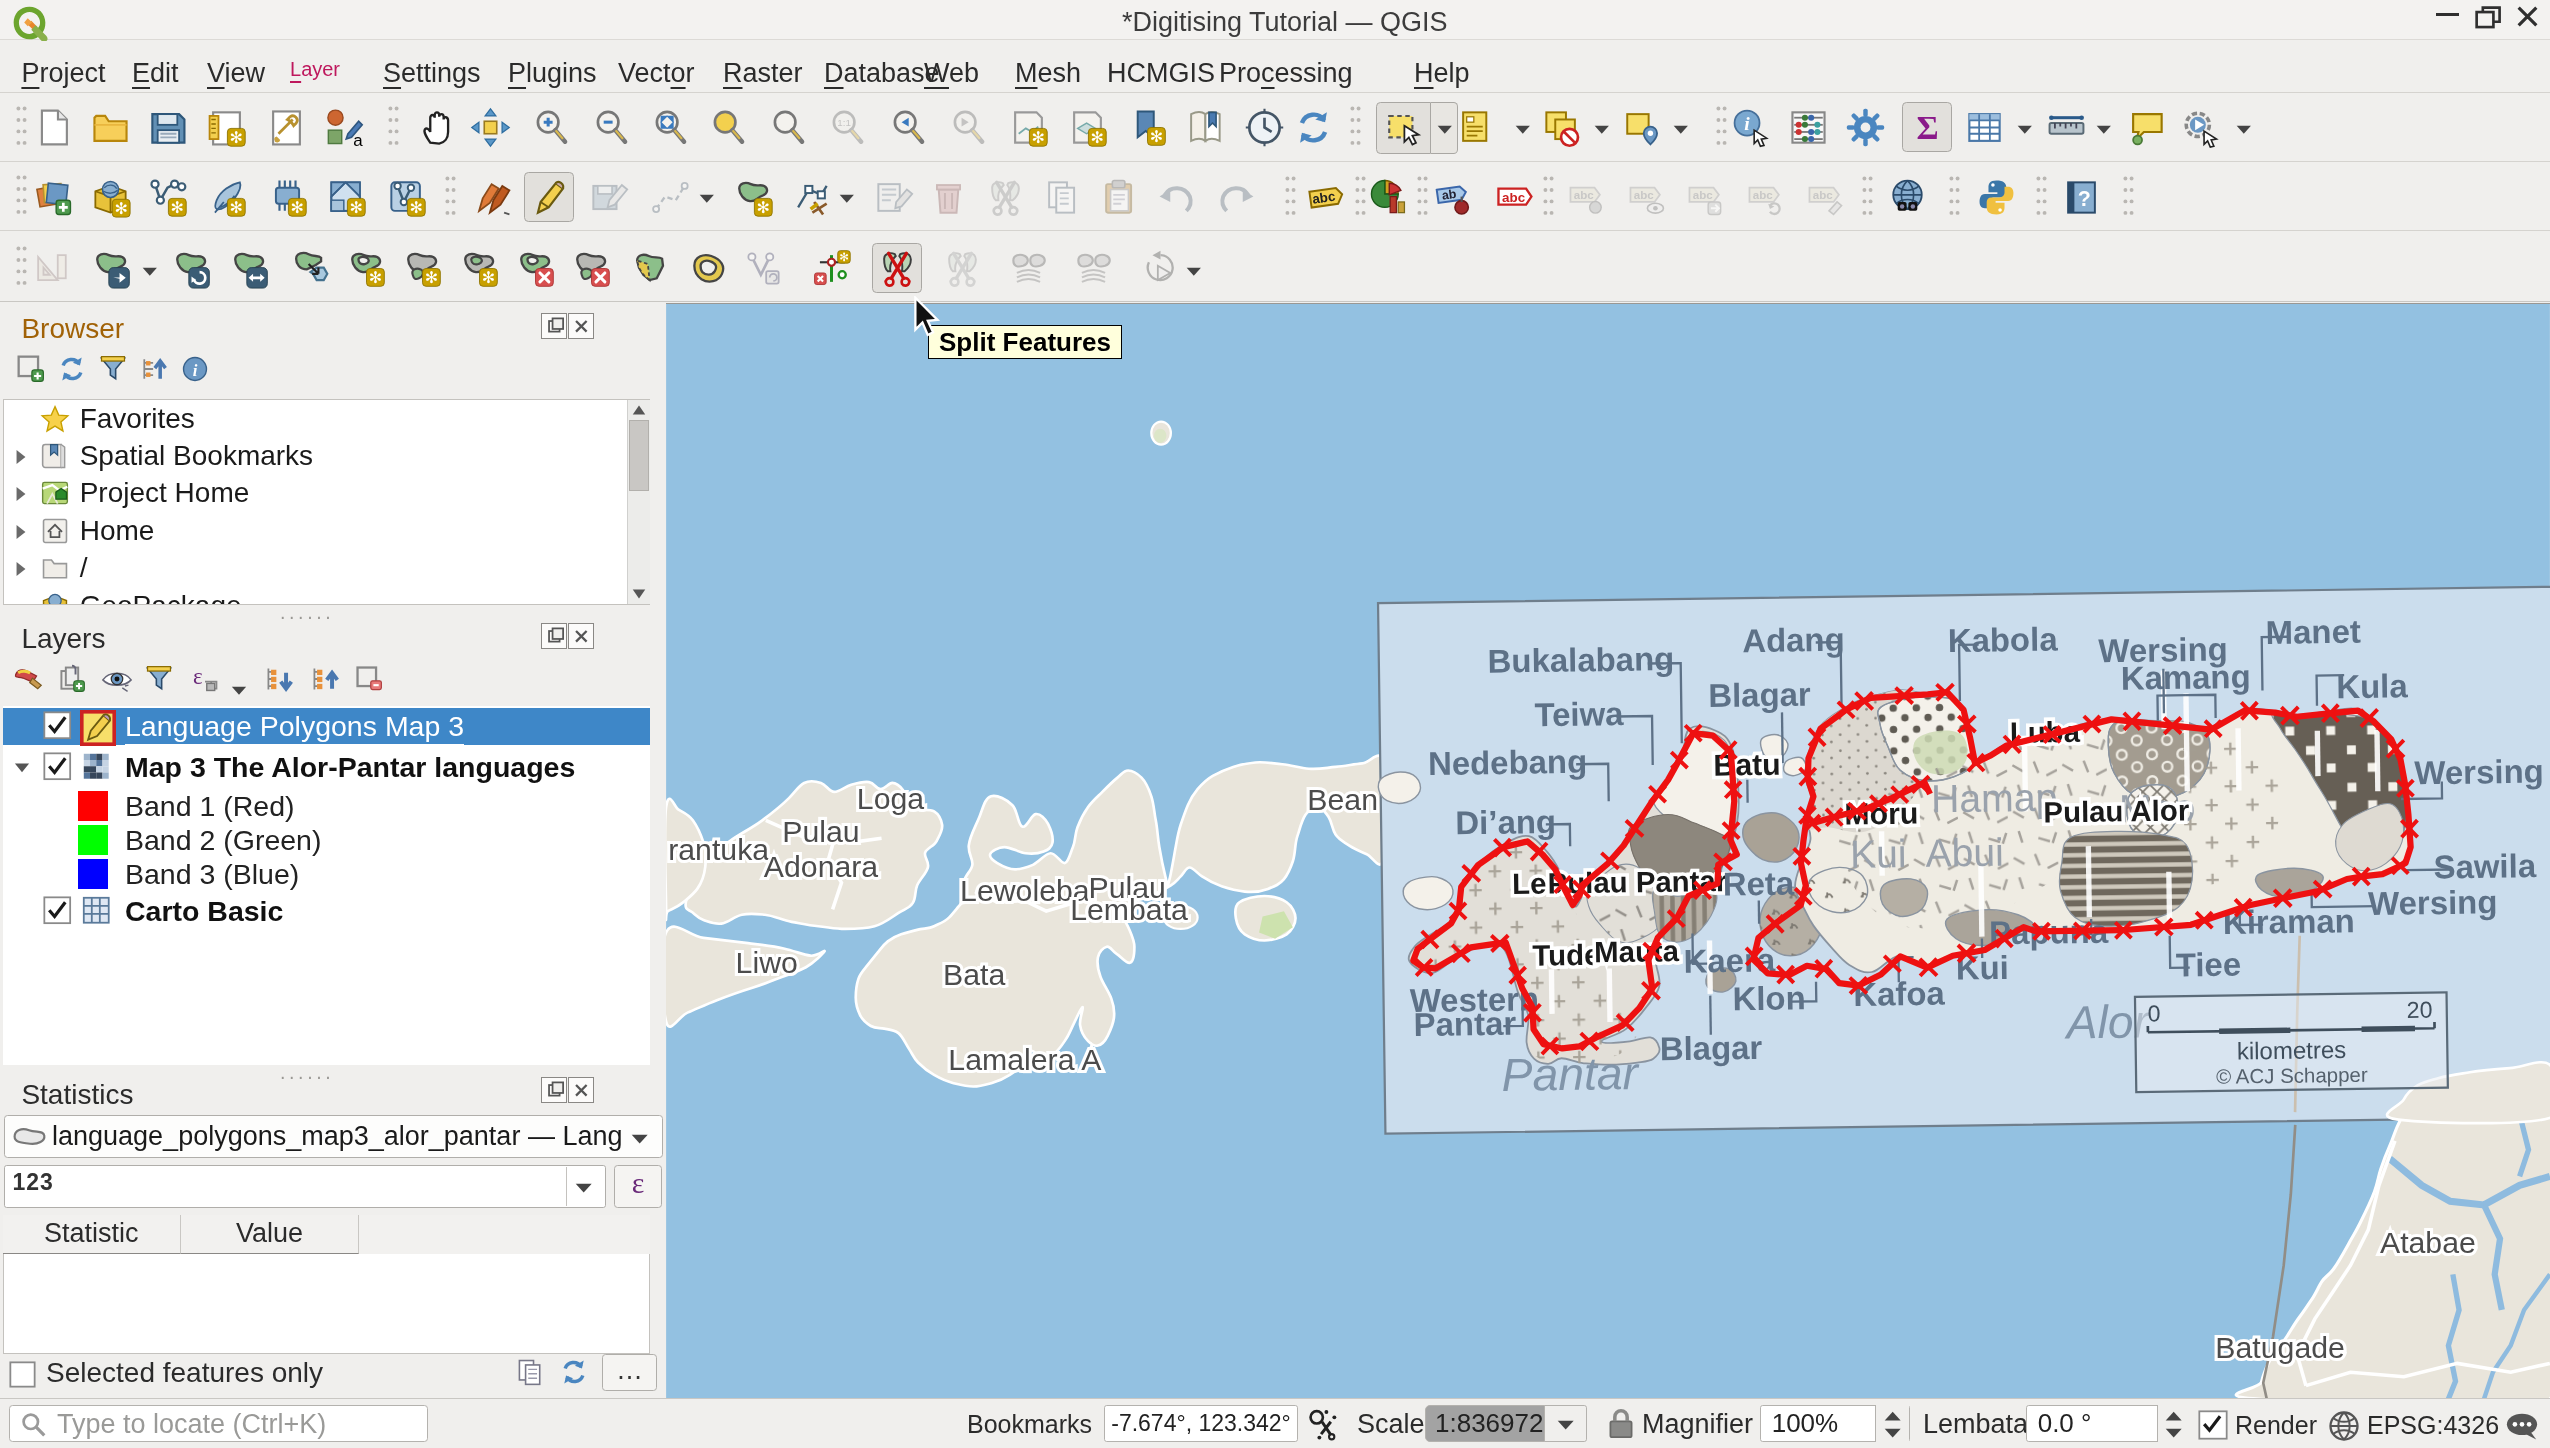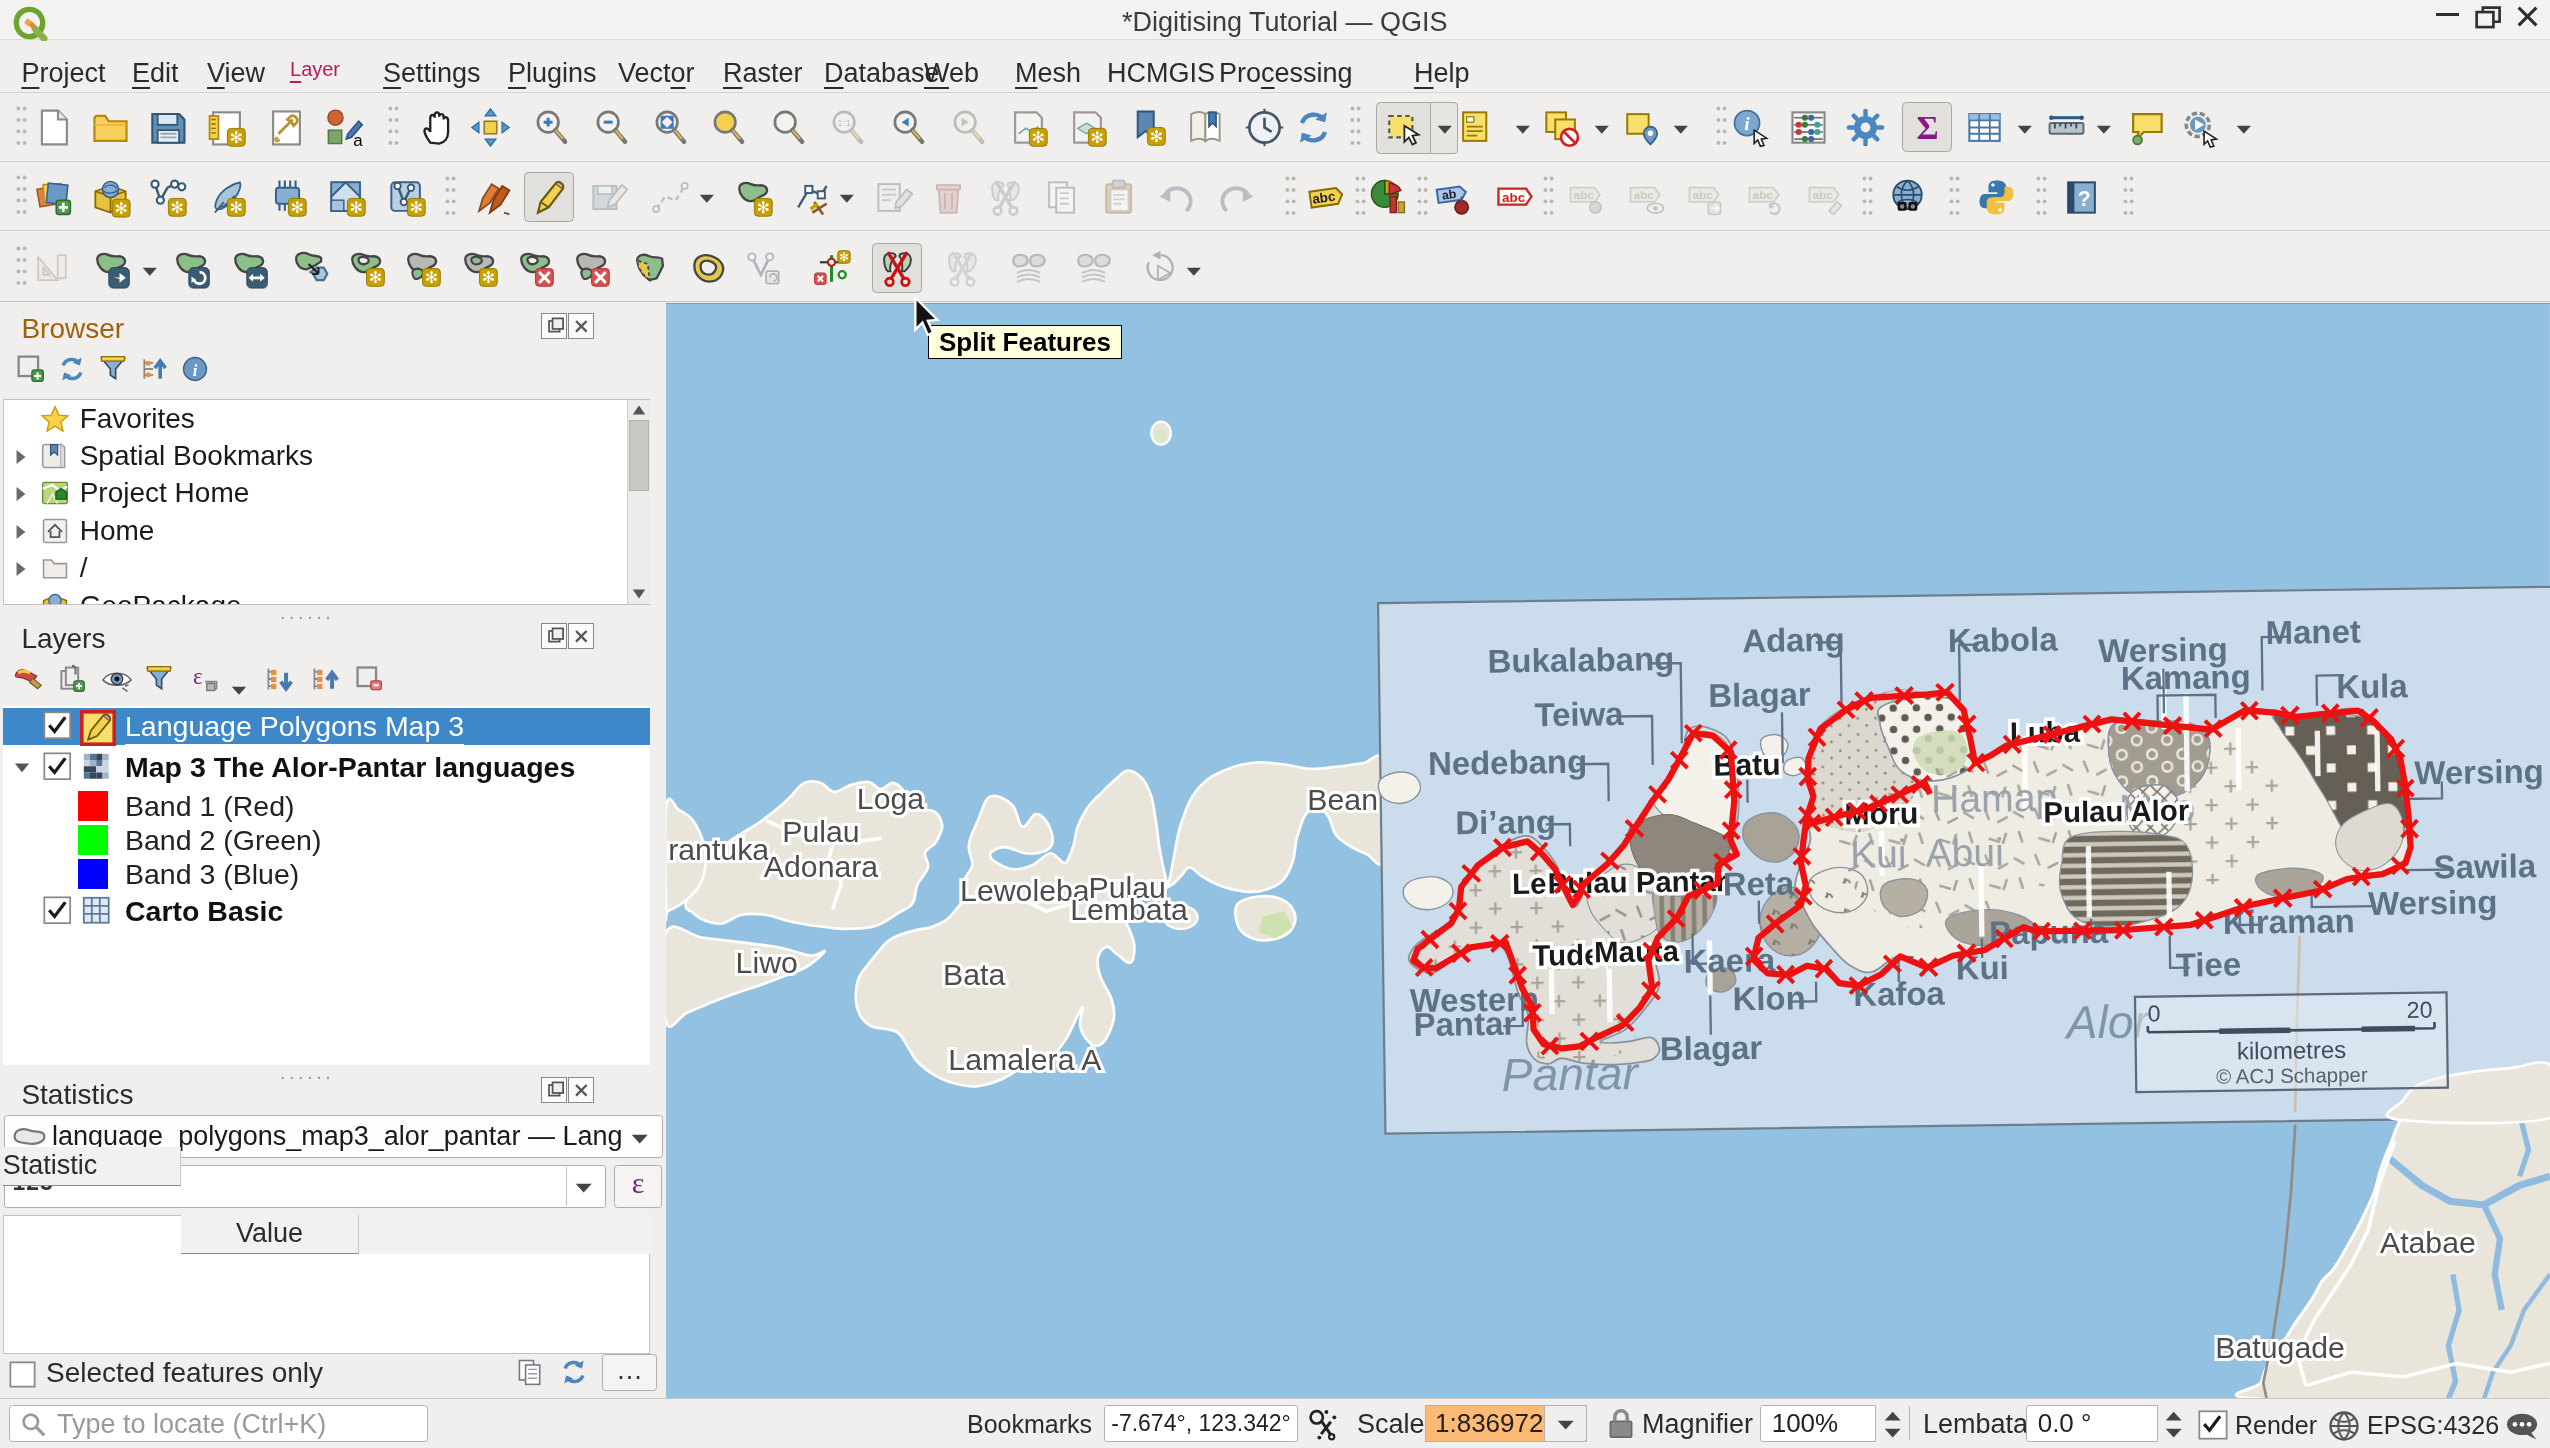--- a/index.html
+++ b/index.html
@@ -1206,21 +1206,21 @@
       <path d="M3 3 L21 3 L12 13 Z" fill="#444"></path>
     </svg></div>
 <div class="abs" style="left:3.6px;top:1165px;width:602px;height:43px;background:#fff;border:1.8px solid #b0aeaa;border-radius:2.7px"></div>
 <div class="lbl" style="left:12.5px;top:1169px;font-size:23px;font-weight:bold;color:#333;letter-spacing:0.9px">123</div>
 <div class="abs" style="left:566px;top:1167px;width:37px;height:39px;border-left:1.8px solid #c4c2be"></div>
 <div class="abs" style="left:573px;top:1181px"><svg width="21.4" height="14.2" viewBox="0 0 24 16" style="">
       <path d="M3 3 L21 3 L12 13 Z" fill="#444"></path>
     </svg></div>
 <div class="abs" style="left:614px;top:1165px;width:48px;height:43px;background:#f5f4f2;border:1.8px solid #b0aeaa;border-radius:3.6px;text-align:center;font-size:30px;color:#6a2a7a;font-family:Liberation Serif,serif">ε</div>
 <div class="abs" style="left:2.7px;top:1215px;width:647px;height:139px;background:#fff;border:0.9px solid #c4c2be"></div>
-<div class="abs" style="left:2.7px;top:1147px;width:178px;height:39px;background:#f2f1ef;border-right:0.9px solid #c9c7c3;border-bottom:1.8px solid #8a8885;font-size:27px;padding-top:2.7px">Statistic</div>
+<div class="abs" style="left:2.7px;top:1215px;width:178px;height:39px;background:#f2f1ef;border-right:0.9px solid #c9c7c3;border-bottom:1.8px solid #8a8885;text-align:center;font-size:27px;padding-top:2.7px">Statistic</div>
 <div class="abs" style="left:181px;top:1215px;width:178px;height:39px;background:#f2f1ef;border-right:0.9px solid #c9c7c3;border-bottom:1.8px solid #8a8885;text-align:center;font-size:27px;padding-top:2.7px">Value</div>
 <div class="abs" style="left:359px;top:1215px;width:291px;height:39px;background:#f2f1ef"></div>
 <div class="abs" style="left:9px;top:1361px"><svg width="27" height="27" viewBox="0 0 30 30" style="">
       <rect x="1.5" y="1.5" width="27" height="27" fill="#fff" stroke="#8a8a8a" stroke-width="2"></rect>
     </svg></div>
 <div class="lbl" style="left:46px;top:1357px;font-size:28px;color:#2b2b2b">Selected features only</div>
 <div class="abs" style="left:515px;top:1357px"><svg width="30" height="30" viewBox="0 0 34 34" style="">
       <rect x="5" y="4" width="16" height="22" fill="#fff" stroke="#778" stroke-width="1.8"></rect>
       <rect x="12" y="9" width="16" height="22" fill="#fff" stroke="#778" stroke-width="1.8"></rect>
       <path d="M15 14 h10 M15 19 h10 M15 24 h10" stroke="#99a" stroke-width="1.6"></path>
@@ -1535,21 +1535,21 @@
 <div class="abs" style="left:1104px;top:1405px;width:194px;height:37px;background:#fff;border:1.8px solid #b4b2ae;border-radius:2.7px;font-size:23px;text-align:center;line-height:34px;color:#222">-7.674°, 123.342°</div>
 <div class="abs" style="left:1304px;top:1405px"><svg width="36" height="37" viewBox="0 0 40 42" style="">
       <circle cx="14" cy="14" r="7" fill="none" stroke="#222" stroke-width="3"></circle>
       <path d="M20 19 L30 34 M30 19 L19 33" stroke="#222" stroke-width="3.4"></path>
       <circle cx="31" cy="36" r="3" fill="none" stroke="#222" stroke-width="2.4"></circle>
       <circle cx="17" cy="37" r="2.2" fill="#222"></circle>
       <circle cx="25" cy="8" r="2.2" fill="#222"></circle>
       <circle cx="34" cy="14" r="2.2" fill="#222"></circle>
     </svg></div>
 <div class="lbl" style="left:1357px;top:1409px;font-size:27px;color:#2b2b2b">Scale</div>
-<div class="abs" style="left:1425px;top:1405px;width:162px;height:37px;background:#fdba74;border:1.8px solid #b4b2ae;border-radius:0;font-size:26px;padding-left:9px;line-height:34px;color:#222">1:836972</div>
+<div class="abs" style="left:1425px;top:1405px;width:162px;height:37px;background:#a3a3a3;border:1.8px solid #b4b2ae;border-radius:5px;font-size:26px;padding-left:9px;line-height:34px;color:#222">1:836972</div>
 <div class="abs" style="left:1544px;top:1405px;width:43px;height:37px;background:#f0efed;border:1.8px solid #b4b2ae;border-radius:0 2.7px 2.7px 0"></div>
 <div class="abs" style="left:1555px;top:1418px"><svg width="21.4" height="14.2" viewBox="0 0 24 16" style="">
       <path d="M3 3 L21 3 L12 13 Z" fill="#444"></path>
     </svg></div>
 <div class="abs" style="left:1606px;top:1407px"><svg width="30" height="34" viewBox="0 0 34 38" style="">
       <rect x="5" y="16" width="24" height="18" rx="2" fill="#8a8a88" stroke="#6a6a68" stroke-width="2"></rect>
       <path d="M10 16 V11 a7 7 0 0 1 14 0 V16" fill="none" stroke="#8a8a88" stroke-width="4"></path>
     </svg></div>
 <div class="lbl" style="left:1642px;top:1409px;font-size:27px;color:#2b2b2b">Magnifier</div>
 <div class="abs" style="left:1760px;top:1405px;width:150px;height:37px;background:#fff;border:1.8px solid #b4b2ae;border-radius:2.7px;font-size:26px;padding-left:10.7px;line-height:34px;color:#222">100%</div>

